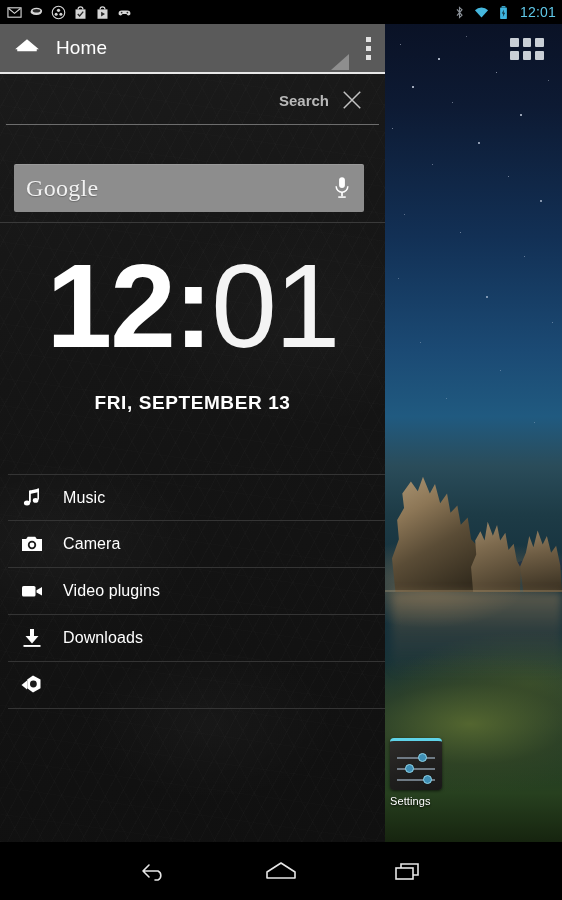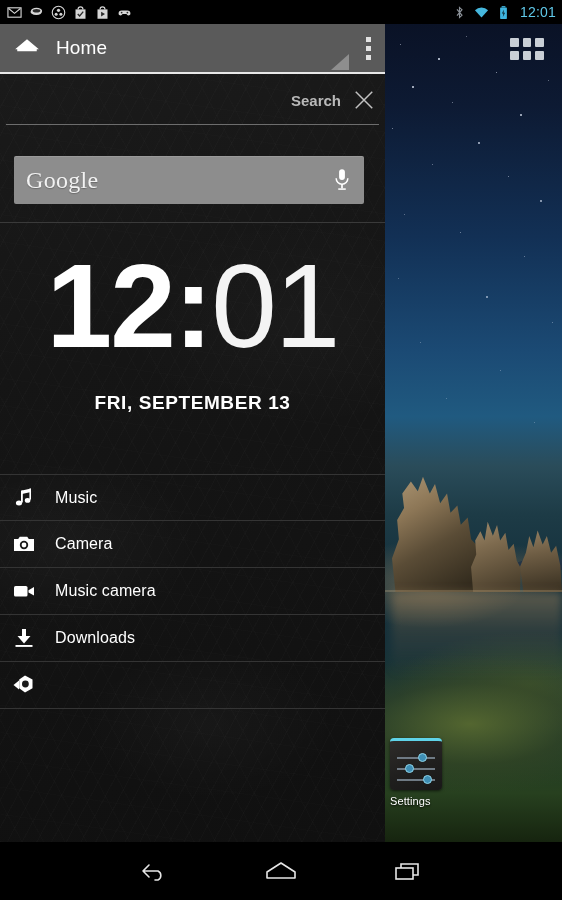--- a/index.html
+++ b/index.html
@@ -153,34 +153,34 @@
   }
   .overflow-btn i { width:5px; height:5px; background:#e2e2e2; display:block; }
   .resize-grip {
     position:absolute; right:36px; bottom:2px; width:18px; height:16px;
     background:#8e8e8e;
     clip-path:polygon(100% 0%,100% 100%,0% 100%);
   }
 
   
   .search-row {
-    position:absolute; left:6px; top:52px; width:385px; height:48px;
+    position:absolute; left:0; top:52px; width:385px; height:48px;
     display:flex; align-items:center; justify-content:flex-end;
-    padding-right:16px; z-index:5;
+    padding-right:22px; z-index:5;
   }
   .search-label { color:#b9b9b9; font-size:15px; font-weight:bold; margin-right:12px; }
   .close-x { width:22px; height:22px; cursor:pointer; }
   .search-underline {
     position:absolute; left:6px; top:100px; width:373px; height:1px;
     background:#6d6d6d; z-index:5;
   }
 
   
   .google-widget {
-    position:absolute; left:14px; top:132px; width:350px; height:48px;
+    position:absolute; left:14px; top:140px; width:350px; height:48px;
     background:#8d8d8d; border-radius:2px; display:flex; align-items:center;
     padding:0 12px; z-index:5; cursor:pointer;
     box-shadow:inset 0 1px 0 rgba(255,255,255,.12);
   }
   .google-text {
     color:#f2f2f2; font-family:"Liberation Serif", serif; font-size:24px;
     flex:1; letter-spacing:.3px; text-shadow:0 1px 1px rgba(0,0,0,.25);
   }
   .mic-icon { width:20px; height:26px; }
   .widget-divider {
@@ -199,21 +199,21 @@
   }
   .clock-hour { font-weight:bold; }
   .clock-sep  { font-weight:bold; }
   .clock-min  { font-weight:100; color:#f4f4f4; }
   .clock-date {
     color:#fff; font-size:19px; font-weight:bold;
     letter-spacing:.6px; margin-top:26px;
   }
 
   
-  .plugin-list { position:absolute; left:0; top:450px; width:385px; z-index:5; }
+  .plugin-list { position:absolute; left:8px; top:450px; width:385px; z-index:5; }
   .plugin-item {
     height:47px; display:flex; align-items:center;
     border-bottom:1px solid #343434; padding-left:10px; cursor:pointer;
   }
   .plugin-item:first-child { border-top:1px solid #343434; }
   .plugin-icon {
     width:28px; height:28px; flex:none; display:flex;
     align-items:center; justify-content:center;
   }
   .plugin-label { color:#fff; font-size:16px; margin-left:17px; letter-spacing:.1px; }
@@ -356,21 +356,21 @@
         <span class="plugin-label">Camera</span>
       </div>
 
       <div class="plugin-item">
         <span class="plugin-icon">
           <svg width="24" height="24" viewBox="0 0 24 24">
             <rect x="2" y="7" width="13.5" height="10.5" rx="1.6" fill="#fff"></rect>
             <path d="M16.5 11.2 L22 8 v8.6 L16.5 13.4 Z" fill="#fff"></path>
           </svg>
         </span>
-        <span class="plugin-label">Music camera</span>
+        <span class="plugin-label">Video plugins</span>
       </div>
 
       <div class="plugin-item">
         <span class="plugin-icon">
           <svg width="24" height="24" viewBox="0 0 24 24">
             <rect x="10" y="3" width="4" height="8" fill="#fff"></rect>
             <path d="M5.5 10 L12 17.4 L18.5 10 Z" fill="#fff"></path>
             <rect x="3.5" y="19" width="17" height="1.9" fill="#fff"></rect>
           </svg>
         </span>

